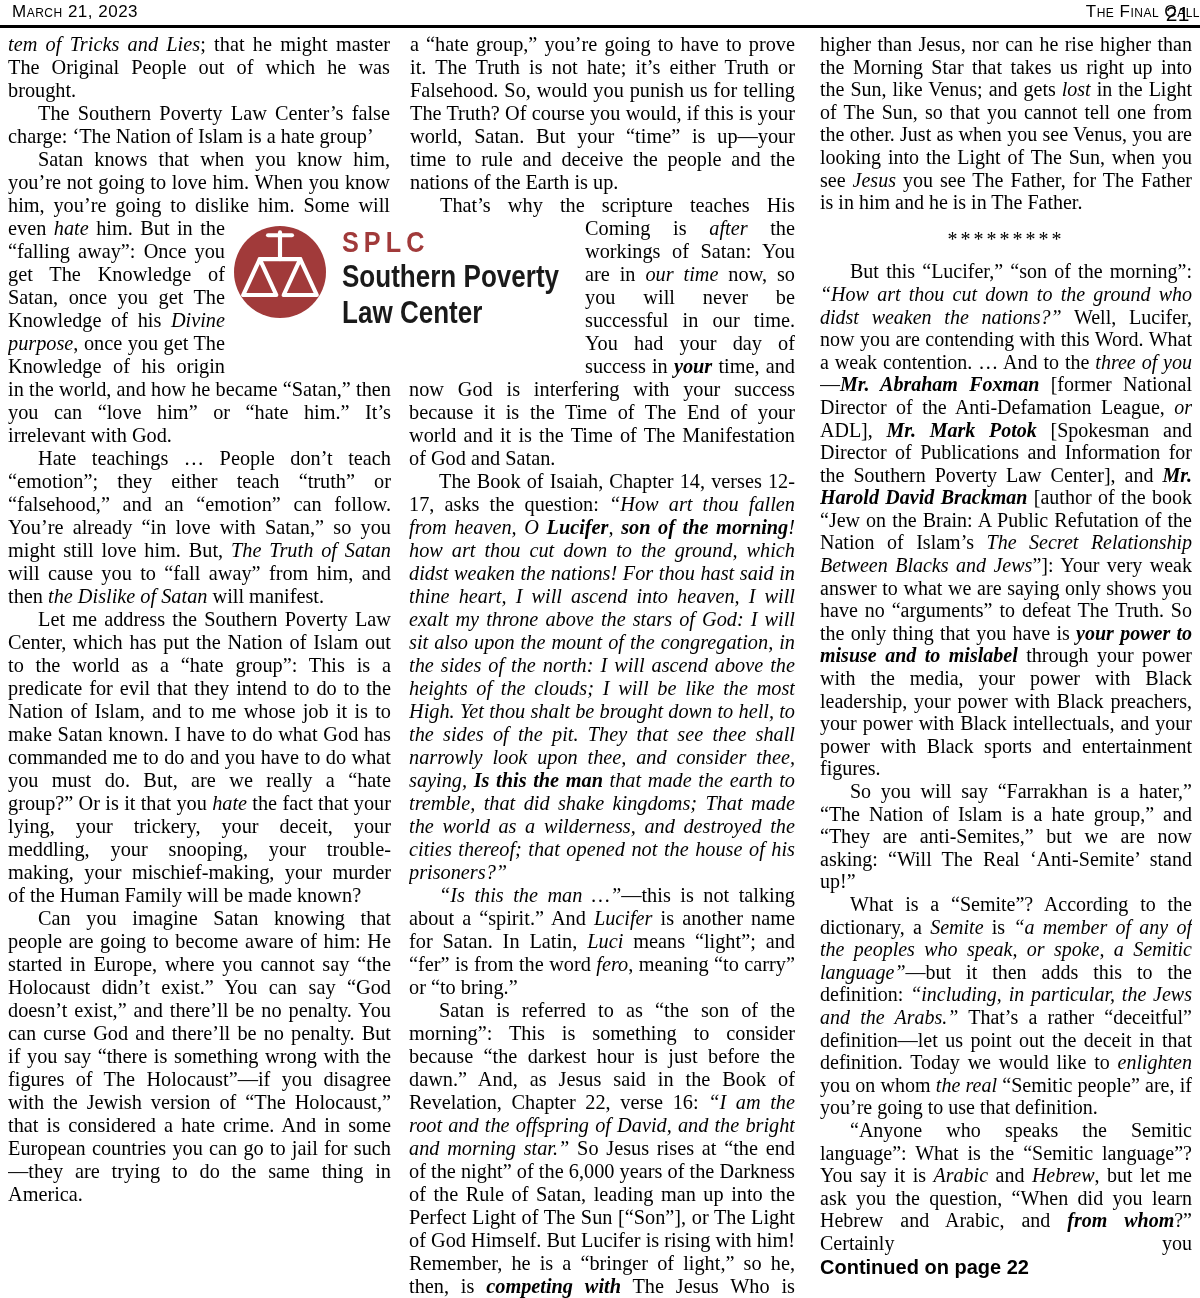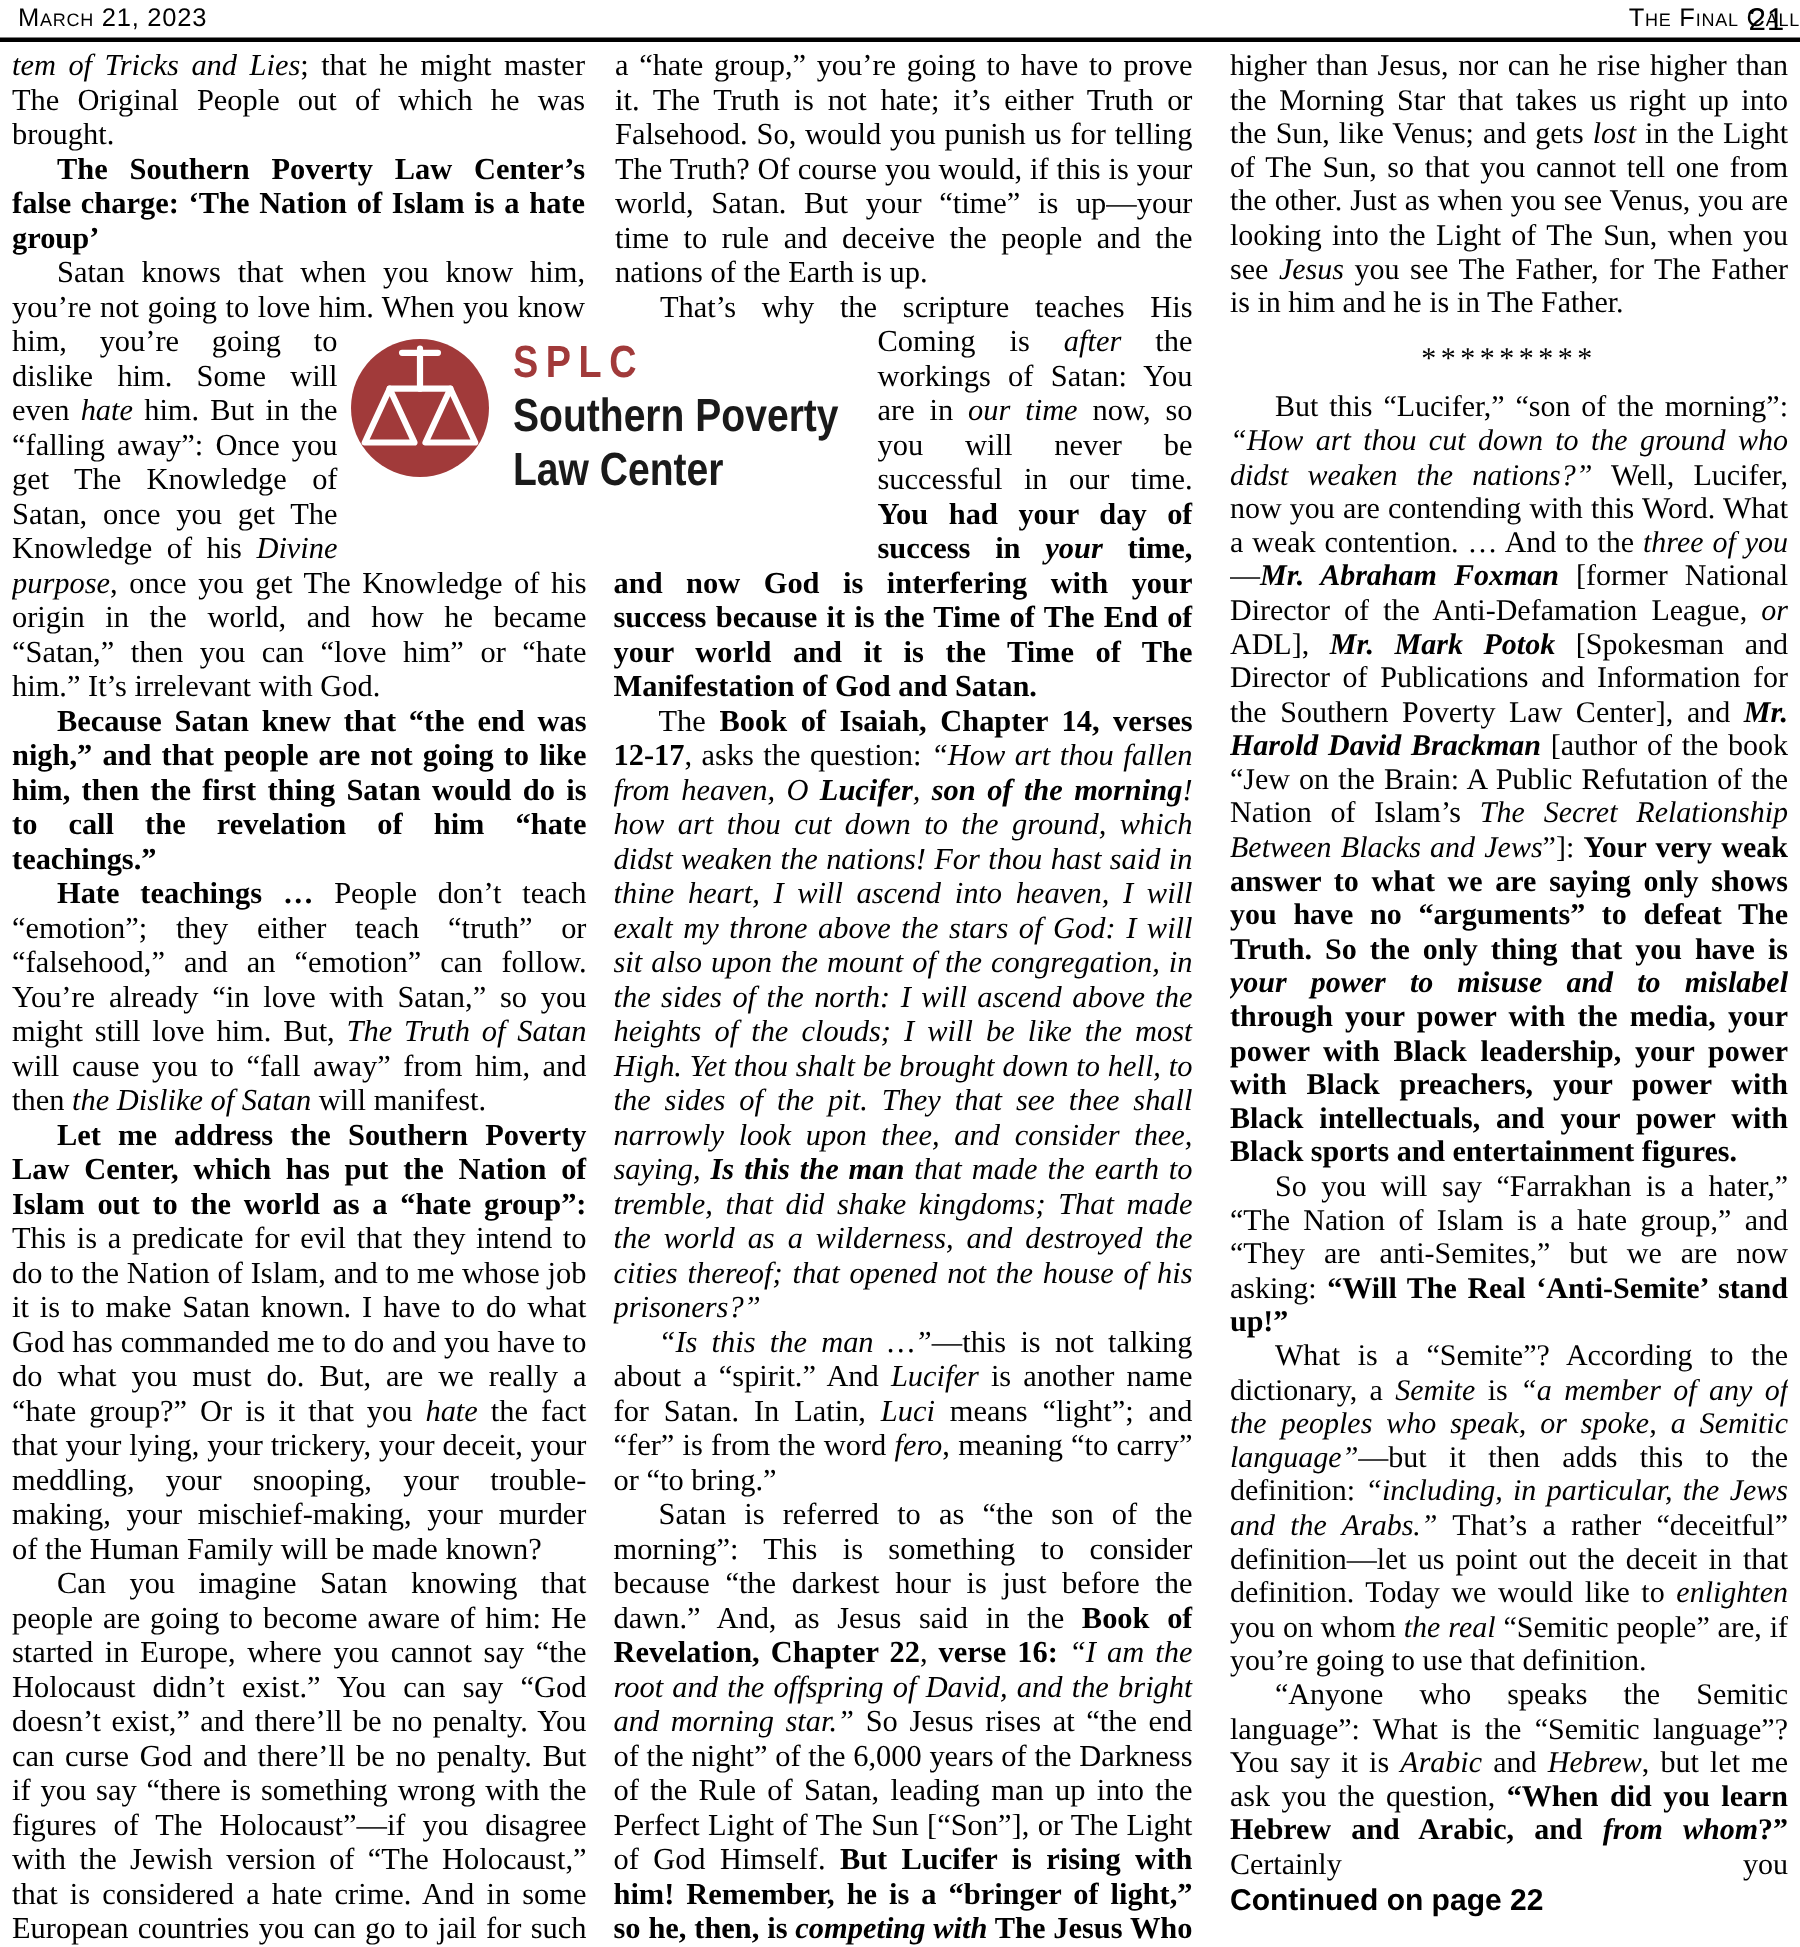--- a/index.html
+++ b/index.html
@@ -17,21 +17,21 @@
        font-size:20.3px;line-height:23px;overflow:hidden;hyphens:none;}
   .col1{left:8px;width:383px;}
   .col2{left:409px;width:386px;}
   .col3{left:820px;width:372px;font-size:20px;line-height:22.6px;}
   .col p{margin:0;}
   .col p.ind{text-indent:30px;}
   .col p.cont{text-align-last:justify;}
   .col p.stars{text-align:center;text-indent:0;letter-spacing:3px;margin:14px 0 10px 0;}
   .col p.continued{font-family:"Liberation Sans",sans-serif;font-weight:bold;
        font-size:20px;text-align:left;text-indent:0;margin-top:2px;}
-  span.b{font-weight:bold;}
+  span.b{font-weight:normal;}
   span.i{font-style:italic;}
   span.bi{font-weight:bold;font-style:italic;}
   
   .sp{float:right;}
   .col2 .sp{float:left;}
   .sp-r1{width:1px;height:184px;}
   .sp-r2{clear:right;width:166px;height:140px;}
   .col2 .sp-r1{height:184px;}
   .col2 .sp-r2{clear:left;width:176px;height:140px;}
   
@@ -52,21 +52,20 @@
   <div class="hdr hdr-title">The Final Call</div>
   <div class="hdr hdr-page">21</div>
   <div class="rule"></div>
 
   <div class="col col1">
     <div class="sp sp-r1"></div>
     <div class="sp sp-r2"></div>
   <p><span class="i">tem of Tricks and Lies</span><span>; that he might master The Original People out of which he was brought.</span></p>
       <p class="ind"><span class="b">The Southern Poverty Law Center’s false charge: ‘The Nation of Islam is a hate group’</span></p>
       <p class="ind"><span>Satan knows that when you know him, you’re not going to love him. When you know him, you’re going to dislike him. Some will even </span><span class="i">hate</span><span> him. But in the “falling away”: Once you get The Knowledge of Satan, once you get The Knowledge of his </span><span class="i">Divine purpose</span><span>, once you get The Knowledge of his origin in the world, and how he became “Satan,” then you can “love him” or “hate him.” It’s irrelevant with God.</span></p>
-      <p class="ind"><span class="b">Because Satan knew that “the end was nigh,” and that people are not going to like him, then the first thing Satan would do is to call the revelation of him “hate teachings.”</span></p>
       <p class="ind"><span class="b">Hate teachings …</span><span>  People don’t teach “emotion”; they either teach “truth” or “falsehood,” and an “emotion” can follow. You’re already “in love with Satan,” so you might still love him. But, </span><span class="i">The Truth of Satan</span><span> will cause you to “fall away” from him, and then </span><span class="i">the Dislike of Satan</span><span> will manifest.</span></p>
       <p class="ind"><span class="b">Let me address the Southern Poverty Law Center, which has put the Nation of Islam out to the world as a “hate group”:</span><span>  This is a predicate for evil that they intend to do to the Nation of Islam, and to me whose job it is to make Satan known. I have to do what God has commanded me to do and you have to do what you must do. But, are we really a “hate group?” Or is it that you </span><span class="i">hate</span><span> the fact that your lying, your trickery, your deceit, your meddling, your snooping, your trouble-making, your mischief-making, your murder of the Human Family will be made known?</span></p>
       <p class="ind"><span>Can you imagine Satan knowing that people are going to become aware of him: He started in Europe, where you cannot say “the Holocaust didn’t exist.” You can say “God doesn’t exist,” and there’ll be no penalty. You can curse God and there’ll be no penalty. But if you say “there is something wrong with the figures of The Holocaust”—if you disagree with the Jewish version of  “The Holocaust,” that is considered a hate crime. And in some European countries you can go to jail for such—they are trying to do the same thing in America.</span></p>
     </div>
 
   <div class="col col2">
     <div class="sp sp-r1"></div>
     <div class="sp sp-r2"></div>
   <p><span>a “hate group,” you’re going to have to prove it. The Truth is not hate; it’s either Truth or Falsehood. So, would you punish us for telling The Truth?  Of course you would, if this is your world, Satan. But your “time” is up—your time to rule and deceive the people and the nations of the Earth is up.</span></p>
       <p class="ind"><span>That’s why the scripture teaches His Coming is </span><span class="i">after</span><span> the workings of Satan: You are in </span><span class="i">our time</span><span> now, so you will never be successful in our time. </span><span class="b">You had your day of success in </span><span class="bi">your</span><span class="b"> time, and now God is interfering with your success because it is the Time of The End of your world and it is the Time of The Manifestation of God and Satan.</span></p>

